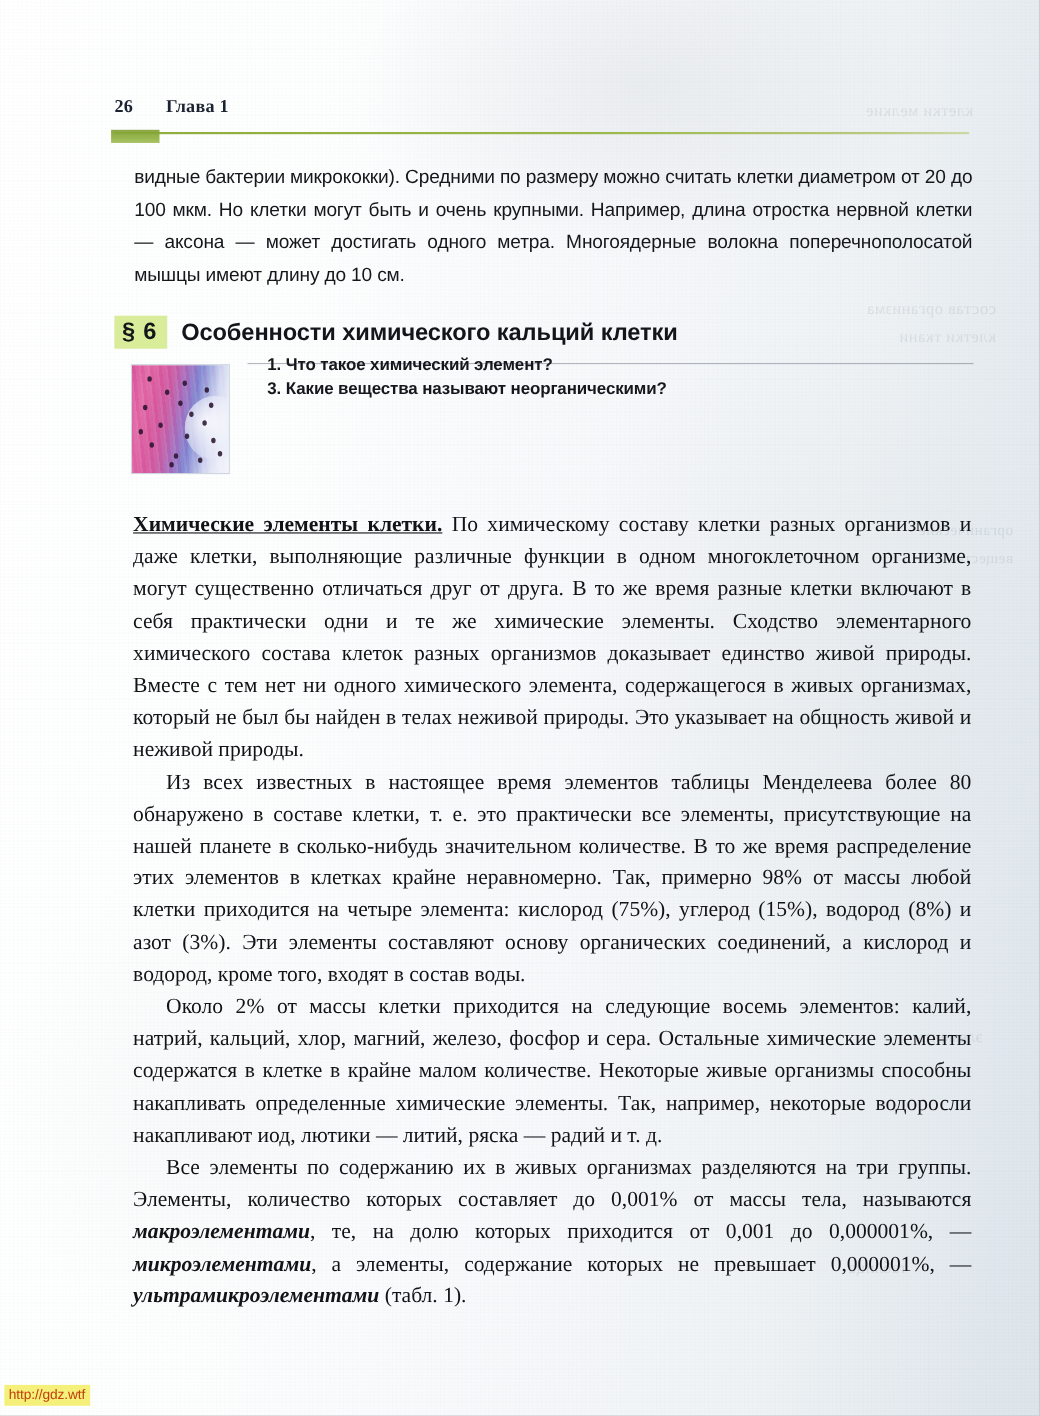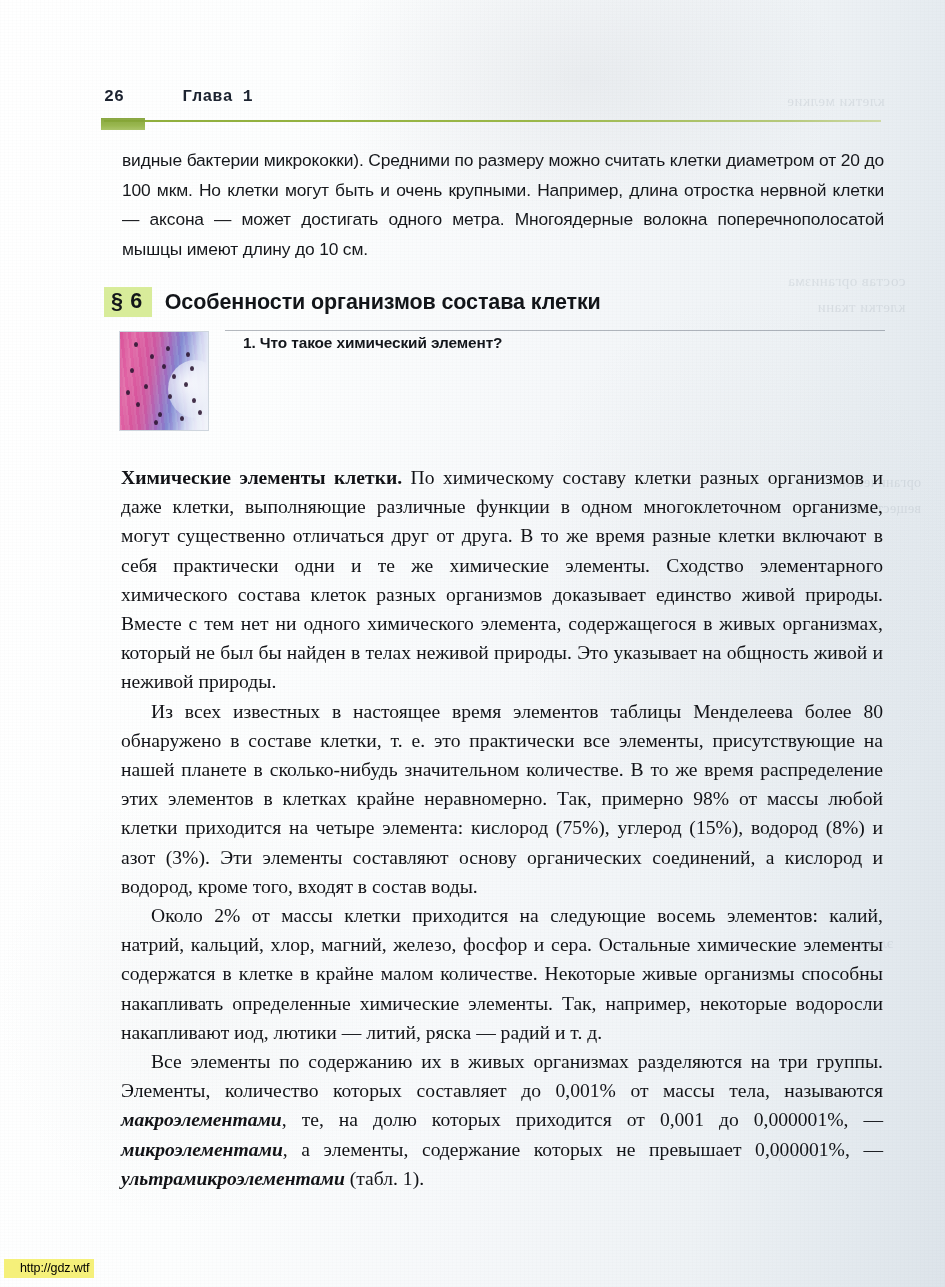--- a/index.html
+++ b/index.html
@@ -50,26 +50,25 @@
   .bleed.b4 { top: 930px; right: 52px;  }
   .bleed.b5 { top: 1140px; right: 120px; }
 
   
   .running-head {
     position: absolute;
     left: 104px;
     top: 87px;
     display: flex;
     align-items: baseline;
-    font-family: Liberation Mono, monospace;
+    font-family: Liberation Serif, serif;
     font-size: 16.5px;
     font-weight: 700;
     color: #1c2330;
     letter-spacing: 0.2px;
-    gap: 28px;
   }
   .running-head .pg { margin-right: 30px; }
 
   .head-rule {
     position: absolute;
     left: 104px;
     top: 120px;
     width: 777px;
     height: 2px;
     background: linear-gradient(90deg, #8fae3c 0%, #9ab748 55%, #b6c97c 88%, #cdd9a4 100%);
@@ -178,21 +177,21 @@
     position: absolute;
     right: -14px; top: 28px;
     width: 54px; height: 58px;
     border-radius: 50%;
     background: radial-gradient(circle at 35% 40%, rgba(255,255,255,0.85) 0%, rgba(235,238,248,0.55) 55%, rgba(210,216,238,0.15) 100%);
   }
 
   .q-list {
     position: absolute;
     left: 243px;
-    top: 332px;
+    top: 321px;
     width: 650px;
     font-family: "Liberation Sans", sans-serif;
     font-size: 15.4px;
     font-weight: 700;
     line-height: 22.4px;
     color: #14171c;
     letter-spacing: -0.1px;
   }
   .q-list div { white-space: nowrap; }
 
@@ -207,37 +206,37 @@
     line-height: 29.2px;
     text-align: justify;
     text-justify: inter-word;
     color: #121317;
   }
   .body-col p {
     margin: 0;
     text-indent: 30px;
   }
   .body-col p.first { text-indent: 0; }
-  .body-col b { font-weight: 700; }
+  .body-col b { font-weight: 700; text-decoration: underline; }
   .body-col .term {
     font-weight: 700;
     font-style: italic;
   }
 
   
   .watermark {
     position: absolute;
     left: 4px;
     bottom: 9px;
     background: #f5f07a;
-    color: #000000;
+    color: #c2410c;
     font-family: "Liberation Sans", sans-serif;
     font-size: 12.5px;
     line-height: 16px;
-    padding: 1px 5px 2px 16px;
+    padding: 1px 5px 2px 4px;
     letter-spacing: -0.1px;
   }
 </style>
 </head>
 <body>
 
 <div class="page">
 
   <div class="grain"></div>
 
@@ -253,21 +252,21 @@
     <span class="pg">26</span>
     <span>Глава 1</span>
   </div>
   <div class="head-rule"></div>
   <div class="head-rule-block"></div>
 
   <div class="intro">видные бактерии микрококки). Средними по размеру можно считать клетки диаметром от 20 до 100 мкм. Но клетки могут быть и очень крупными. Например, длина отростка нервной клетки — аксона — может достигать одного метра. Многоядерные волокна поперечнополосатой мышцы имеют длину до 10 см.</div>
 
   <div class="section-head">
     <span class="sec-num">§ 6</span>
-    <span class="sec-title">Особенности организмов состава клетки</span>
+    <span class="sec-title">Особенности химического кальций клетки</span>
   </div>
   <div class="sec-rule"></div>
 
   <div class="q-figure">
     <div class="streaks"></div>
     <div class="blob"></div>
     <div class="nuclei">
       <i style="left:14px; top:10px;"></i>
       <i style="left:30px; top:22px;"></i>
       <i style="left:10px; top:36px;"></i>
@@ -284,20 +283,21 @@
       <i style="left:60px; top:84px;"></i>
       <i style="left:78px; top:78px;"></i>
       <i style="left:34px; top:88px;"></i>
       <i style="left:6px; top:58px;"></i>
       <i style="left:42px; top:32px;"></i>
     </div>
   </div>
 
   <div class="q-list">
     <div>1. Что такое химический элемент?</div>
+    <div>3. Какие вещества называют неорганическими?</div>
   </div>
 
   <div class="body-col">
     <p class="first"><b>Химические элементы клетки.</b><span> По химическому составу клетки разных организмов и даже клетки, выполняющие различные функции в одном многоклеточном организме, могут существенно отличаться друг от друга. В то же время разные клетки включают в себя практически одни и те же химические элементы. Сходство элементарного химического состава клеток разных организмов доказывает единство живой природы. Вместе с тем нет ни одного химического элемента, содержащегося в живых организмах, который не был бы найден в телах неживой природы. Это указывает на общность живой и неживой природы.</span></p>
     <p>Из всех известных в настоящее время элементов таблицы Менделеева более 80 обнаружено в составе клетки, т. е. это практически все элементы, присутствующие на нашей планете в сколько-нибудь значительном количестве. В то же время распределение этих элементов в клетках крайне неравномерно. Так, примерно 98% от массы любой клетки приходится на четыре элемента: кислород (75%), углерод (15%), водород (8%) и азот (3%). Эти элементы составляют основу органических соединений, а кислород и водород, кроме того, входят в состав воды.</p>
     <p>Около 2% от массы клетки приходится на следующие восемь элементов: калий, натрий, кальций, хлор, магний, железо, фосфор и сера. Остальные химические элементы содержатся в клетке в крайне малом количестве. Некоторые живые организмы способны накапливать определенные химические элементы. Так, например, некоторые водоросли накапливают иод, лютики — литий, ряска — радий и т. д.</p>
     <p><span>Все элементы по содержанию их в живых организмах разделяются на три группы. Элементы, количество которых составляет до 0,001% от массы тела, называются </span><span class="term">макроэлементами</span><span>, те, на долю которых приходится от 0,001 до 0,000001%, — </span><span class="term">микроэлементами</span><span>, а элементы, содержание которых не превышает 0,000001%, — </span><span class="term">ультрамикроэлементами</span><span> (табл. 1).</span></p>
   </div>
 
   <div class="watermark">http://gdz.wtf</div>

